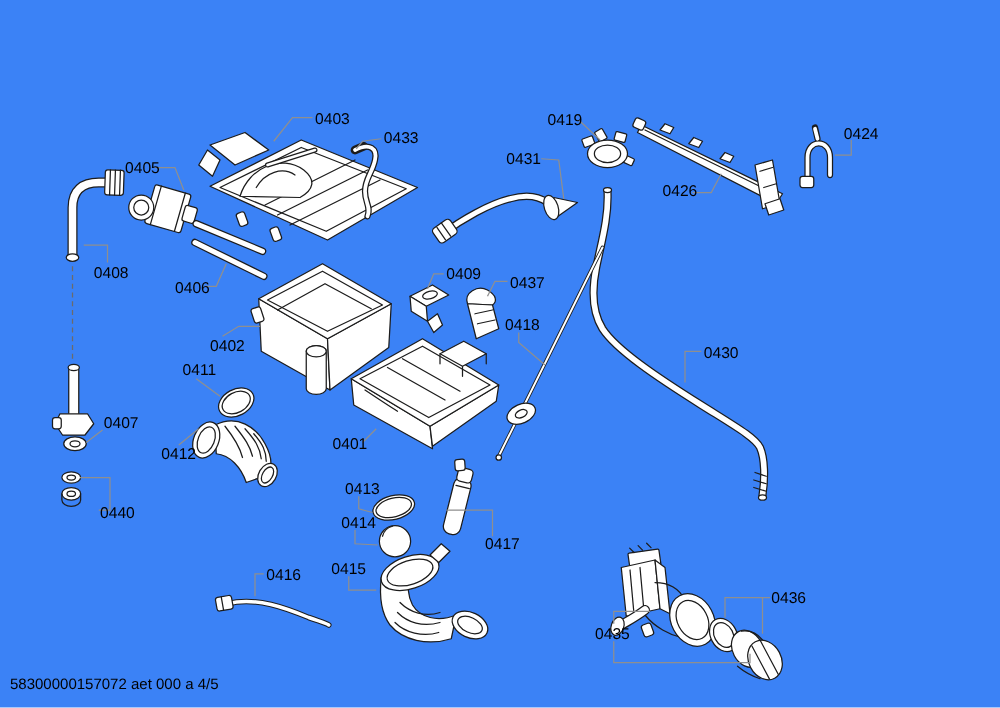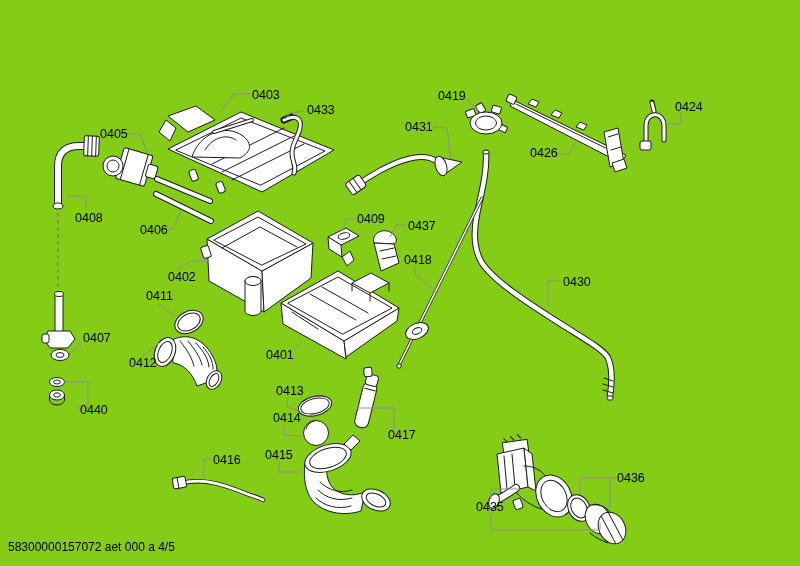--- a/index.html
+++ b/index.html
@@ -1,16 +1,16 @@
 <!DOCTYPE html>
 <html><head>
 <meta charset="utf-8">
 <style>
   html,body{margin:0;padding:0;background:#fff;}
-  .stage{position:relative;width:800px;height:566px;background:#84cc16;overflow:hidden;}
+  .stage{position:relative;width:800px;height:566px;background:#3b82f6;overflow:hidden;}
   svg{display:block;}
   .ln{fill:none;stroke:#1c1c1c;stroke-width:1;stroke-linejoin:round;stroke-linecap:round;}
   .fw{fill:#fff;stroke:#1c1c1c;stroke-width:1;stroke-linejoin:round;}
   .to{fill:none;stroke:#1c1c1c;stroke-linecap:round;stroke-linejoin:round;}
   .ti{fill:none;stroke:#fff;stroke-linecap:round;stroke-linejoin:round;}
   .leader{fill:none;stroke:#8f8f8f;stroke-width:1;}
   .dashed{fill:none;stroke:#6b6b6b;stroke-width:1;stroke-dasharray:4 3;}
   .lbl{font:12.5px "Liberation Sans", sans-serif;fill:#000;}
   .footer{font:12px "Liberation Sans", sans-serif;fill:#000;}
 </style>

